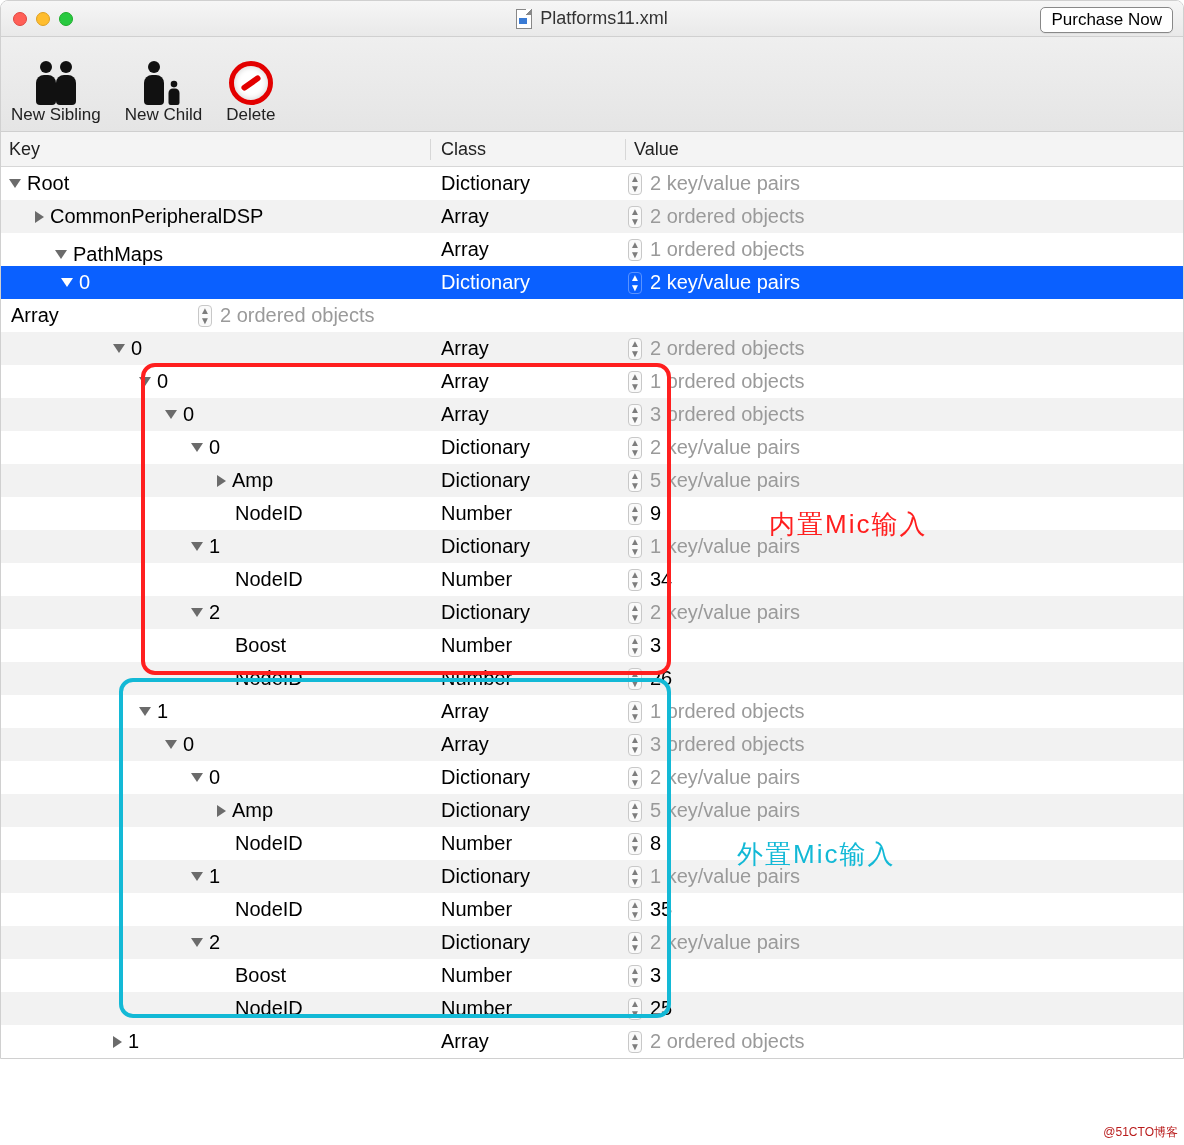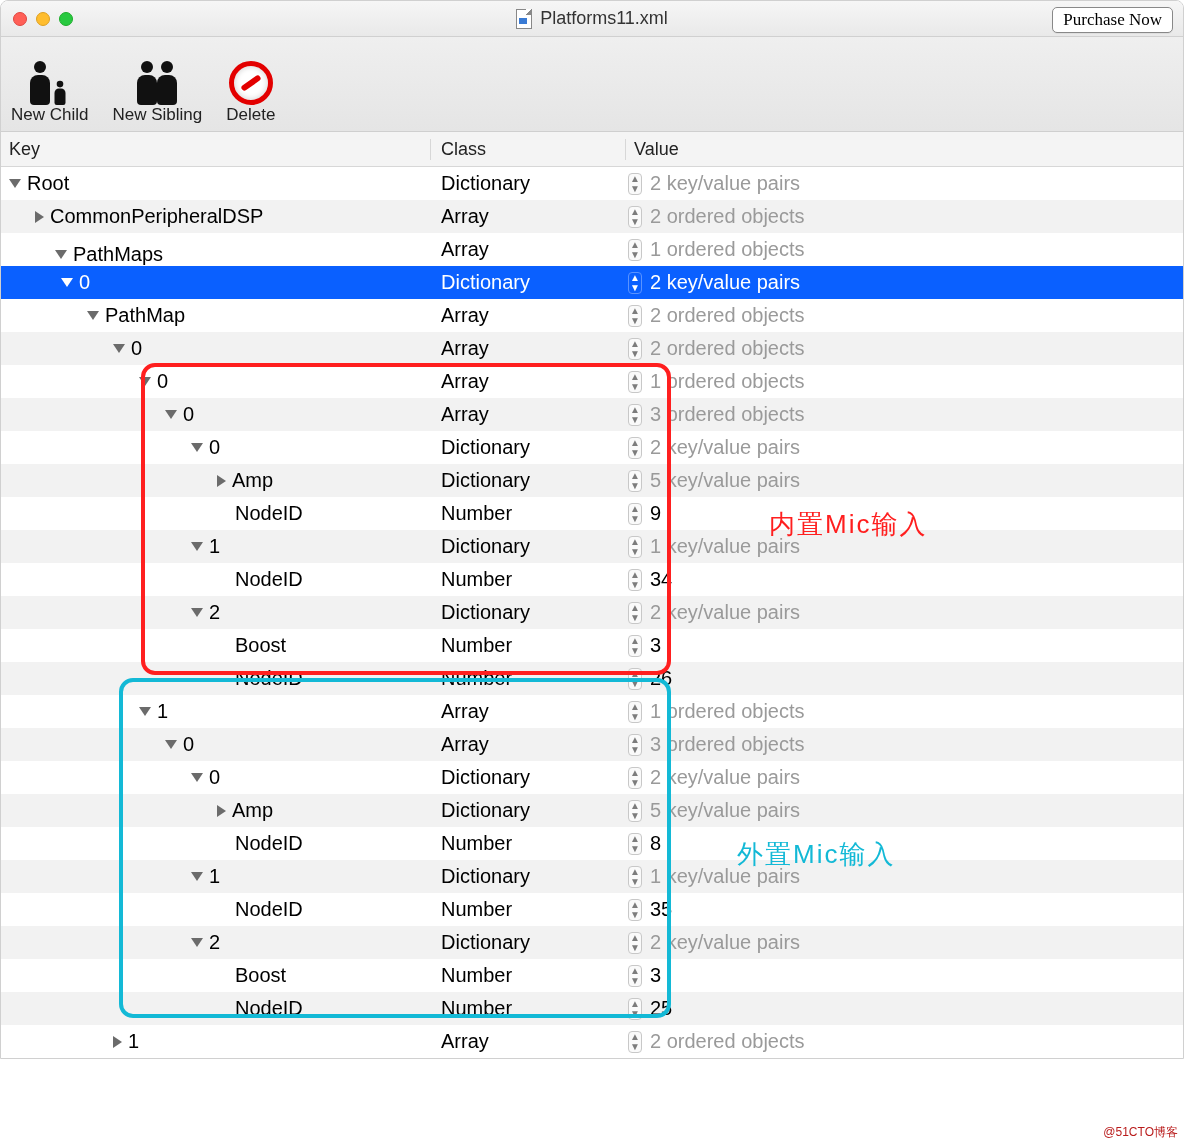--- a/index.html
+++ b/index.html
@@ -48,21 +48,20 @@
   .doc-icon::after{
     content:""; position:absolute;left:2px;top:8px;width:8px;height:6px;
     background:#3a7bd5;
   }
   .purchase {
     position:absolute; right:10px; top:6px;
     font-size:17px; padding:2px 10px;
     background:#fff; border:1px solid #888; border-radius:5px;
     box-shadow: 0 1px 0 rgba(0,0,0,.05);
     cursor:pointer;
-    font-family:Liberation Serif, serif;
   }
   .toolbar {
     height: 95px;
     background: linear-gradient(#efefef,#e5e5e5);
     display:flex; align-items:flex-end; gap:24px;
     padding: 0 10px 6px 10px;
     border-bottom:1px solid #cfcfcf;
   }
   .tb-item { text-align:center; font-size:17px; color:#222; cursor:pointer;}
   .tb-icon { height:58px; display:flex; justify-content:center; align-items:flex-end;}
@@ -150,33 +149,33 @@
       <span>Platforms11.xml</span>
     </div>
     <button class="purchase">Purchase Now</button>
   </div>
 
   <div class="toolbar">
     <div class="tb-item">
       <div class="tb-icon">
         <div class="pair">
             <div class="person"></div>
-            <div class="person small"></div>
+            <div class="person"></div>
           </div>
       </div>
-      <div>New Child</div>
+      <div>New Sibling</div>
     </div>
     <div class="tb-item">
       <div class="tb-icon">
         <div class="pair">
             <div class="person"></div>
-            <div class="person"></div>
+            <div class="person small"></div>
           </div>
       </div>
-      <div>New Sibling</div>
+      <div>New Child</div>
     </div>
     <div class="tb-item">
       <div class="tb-icon">
         <div class="del-icon"></div>
       </div>
       <div>Delete</div>
     </div>
   </div>
 
   <div class="headers">
@@ -237,24 +236,20 @@
         <div class="class-cell">Dictionary</div>
         <div class="val-cell">
           <span class="stepper">
             <span>▲</span>
             <span>▼</span>
           </span>
           <span>2 key/value pairs</span>
         </div>
       </div>
       <div class="row">
-        <div class="key-cell" style="padding-left: 86px;">
-          <span class="disc open"></span>
-          <span>PathMap</span>
-        </div>
         <div class="class-cell">Array</div>
         <div class="val-cell">
           <span class="stepper">
             <span>▲</span>
             <span>▼</span>
           </span>
           <span class="muted">2 ordered objects</span>
         </div>
       </div>
       <div class="row alt">

